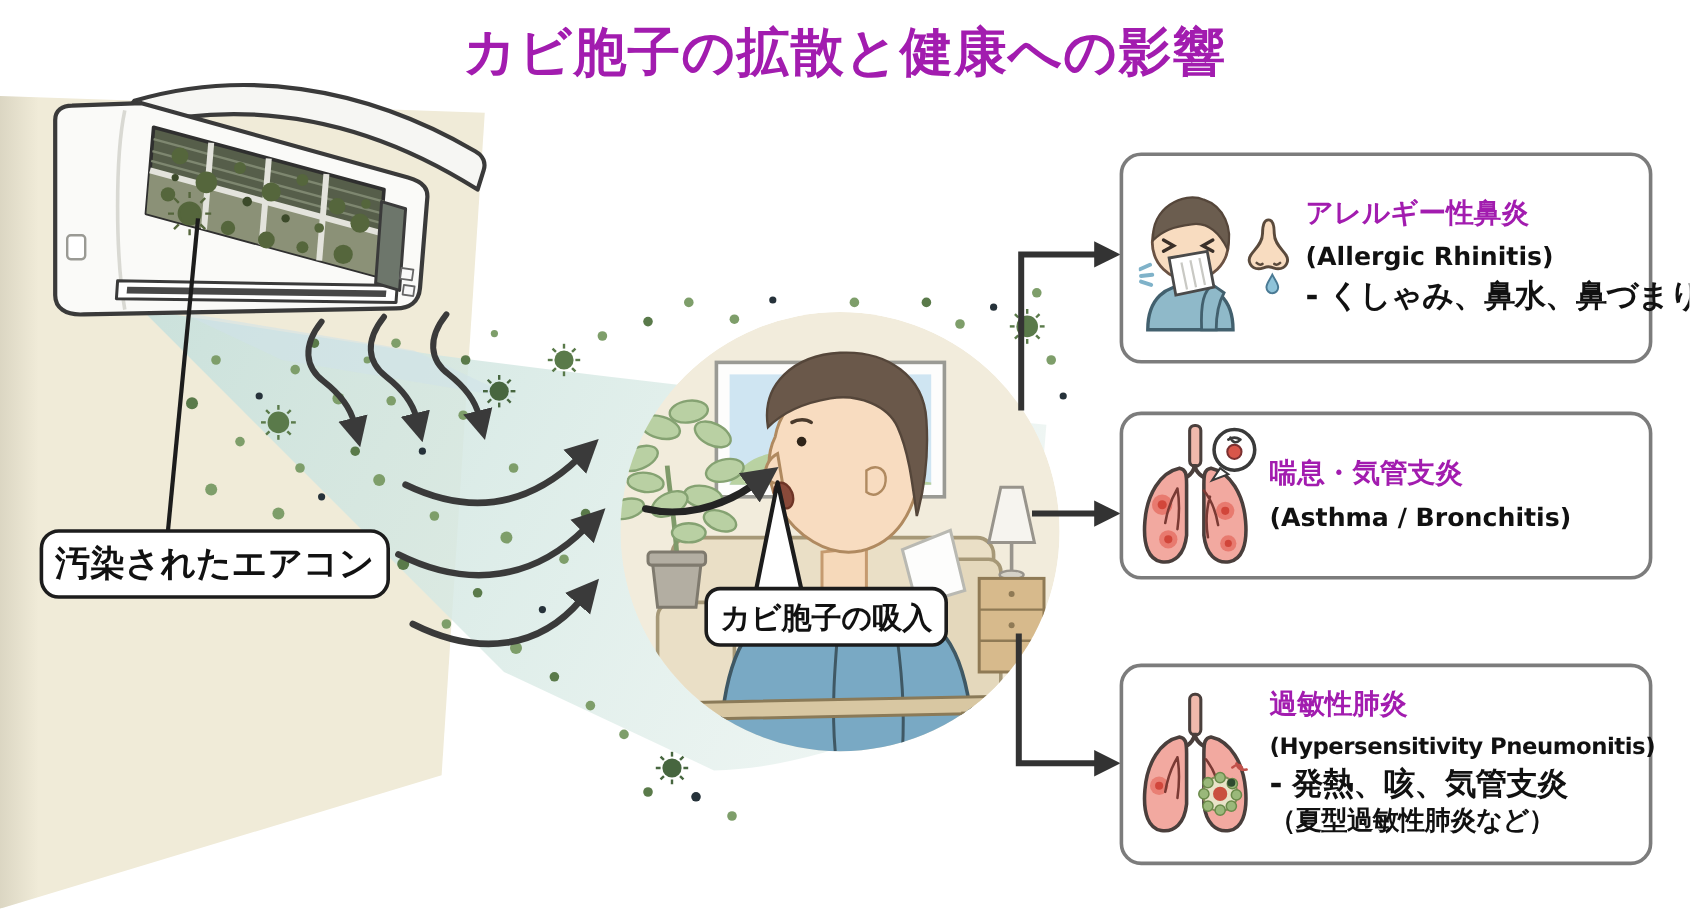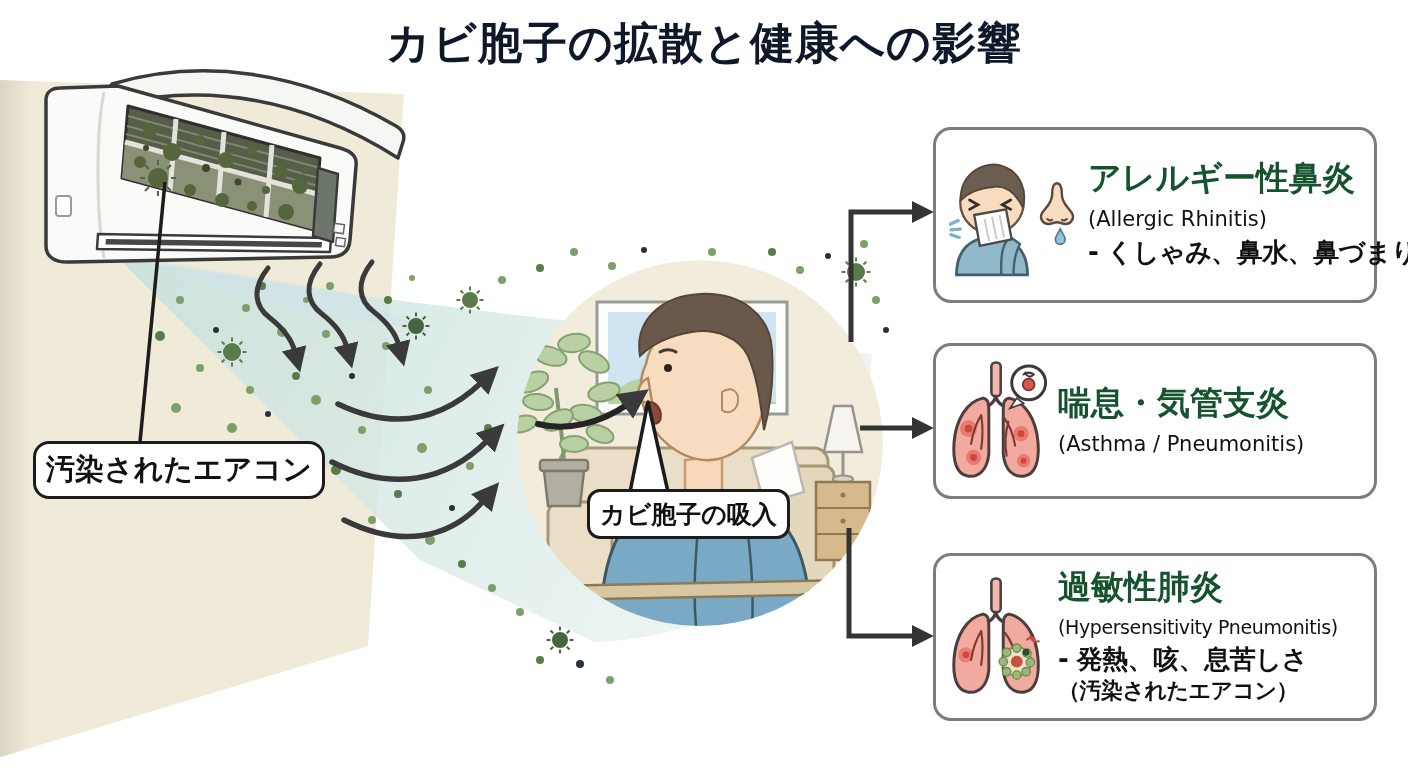--- a/index.html
+++ b/index.html
@@ -1,36 +1,36 @@
 <!DOCTYPE html>
 <html><head>
 <meta charset="utf-8">
 <style>
   html,body{margin:0;padding:0;background:#ffffff;}
   .stage{position:relative;width:1408px;height:768px;background:#ffffff;overflow:hidden;
          font-family:"DejaVu Sans","Liberation Sans",sans-serif;color:#111;}
   .stage svg.scene{position:absolute;left:0;top:0;z-index:0;}
   .page-title{position:absolute;top:14px;left:0;width:100%;text-align:center;
-        font-size:44px;font-weight:900;letter-spacing:1px;color:#0f172a;z-index:2;}
+        font-size:44px;font-weight:900;letter-spacing:1px;color:#a21caf;z-index:2;}
   .tag{position:absolute;background:#fff;border:3.5px solid #1c1c1c;border-radius:16px;
         display:flex;align-items:center;justify-content:center;font-weight:900;z-index:2;box-sizing:border-box;}
   .tag.ac{left:33px;top:441px;width:292px;height:58px;font-size:29px;}
   .tag.inhale{left:587px;top:489px;width:203px;height:50px;font-size:25px;border-radius:13px;text-align:center;}
   .effect-box{position:absolute;left:933px;width:444px;background:#fff;border:3.5px solid #7c7c7c;
         border-radius:18px;box-sizing:border-box;display:flex;align-items:center;gap:8px;
         padding:8px 10px 8px 12px;z-index:2;}
   .effect-box.b1{top:127px;height:176px;}
-  .effect-box.b2{top:343px;height:156px;}
+  .effect-box.b2{top:343px;height:140px;}
   .effect-box.b3{top:553px;height:168px;}
   .icon-wrap{display:flex;align-items:center;justify-content:center;flex:0 0 auto;}
   .b1 .icon-wrap{width:132px;}
   .b2 .icon-wrap,.b3 .icon-wrap{width:102px;}
   .txt{flex:1 1 auto;min-width:0;}
-  .jp{font-size:33px;font-weight:900;line-height:1.08;color:#14532d;white-space:nowrap;}
-  .en{font-size:21px;font-weight:400;line-height:1.12;white-space:nowrap;margin-top:12px;}
+  .jp{font-size:23px;font-weight:900;line-height:1.08;color:#a21caf;white-space:nowrap;}
+  .en{font-size:21px;font-weight:700;line-height:1.12;white-space:nowrap;margin-top:12px;}
   .b3 .en{font-size:19px;letter-spacing:-0.4px;}
   .sym{font-size:26px;font-weight:800;line-height:1.28;margin-top:5px;letter-spacing:-0.5px;white-space:nowrap;}
   .sym2{font-size:22px;font-weight:800;line-height:1.28;letter-spacing:-0.5px;white-space:nowrap;}
 </style>
 </head>
 <body>
 
 <div class="stage">
 
   <svg class="scene" width="1408" height="768" viewBox="0 0 1408 768">
@@ -363,21 +363,21 @@
         <g>
           <polygon points="80,44 72,56 88,50" fill="#ffffff" stroke="#3a3a3a" stroke-width="2"></polygon>
           <circle cx="94" cy="26" r="20" fill="#ffffff" stroke="#3a3a3a" stroke-width="3.5"></circle>
           <circle cx="94" cy="28" r="7" fill="#d8564a" stroke="#7a3030" stroke-width="2"></circle>
           <path d="M88,16 q6,-4 12,0 M90,14 q4,8 10,2" fill="none" stroke="#3a3a3a" stroke-width="2.5" stroke-linecap="round"></path>
         </g>
       </svg>
     </div>
     <div class="txt">
       <div class="jp">喘息・気管支炎</div>
-      <div class="en">(Asthma / Pneumonitis)</div>
+      <div class="en">(Asthma / Bronchitis)</div>
     </div>
   </div>
 
   <div class="effect-box b3">
     <div class="icon-wrap">
       <svg width="100" height="140" viewBox="0 0 118 142">
         <rect x="50" y="2" width="11" height="40" rx="5" fill="#f0b9ac" stroke="#4a3f3c" stroke-width="3"></rect>
         <path d="M55,40 C55,50 45,54 38,58 M55,40 C55,50 66,54 73,58" fill="none" stroke="#4a3f3c" stroke-width="4"></path>
         <path d="M40,44 C21,48 8,70 6,96 C4,120 10,134 22,136 C35,138 45,129 47,110 L47,60 C47,49 46,45 40,44 Z" fill="#f2a9a0" stroke="#4a3f3c" stroke-width="3.5"></path>
         <path d="M71,44 C90,48 103,70 105,96 C107,120 101,134 89,136 C76,138 66,129 64,110 L64,60 C64,49 65,45 71,44 Z" fill="#f2a9a0" stroke="#4a3f3c" stroke-width="3.5"></path>
@@ -398,18 +398,18 @@
               <circle cx="68" cy="89" r="5"></circle>
           </g>
           <circle cx="80" cy="100" r="7" fill="#c9503f"></circle>
           <circle cx="91" cy="89" r="4" fill="#2f4a2f"></circle>
         </g>
       </svg>
     </div>
     <div class="txt">
       <div class="jp">過敏性肺炎</div>
       <div class="en">(Hypersensitivity Pneumonitis)</div>
-      <div class="sym">- 発熱、咳、息苦しさ</div>
-      <div class="sym2">（汚染されたエアコン）</div>
+      <div class="sym">- 発熱、咳、気管支炎</div>
+      <div class="sym2">（夏型過敏性肺炎など）</div>
     </div>
   </div>
 
 </div>
 
 </body></html>

